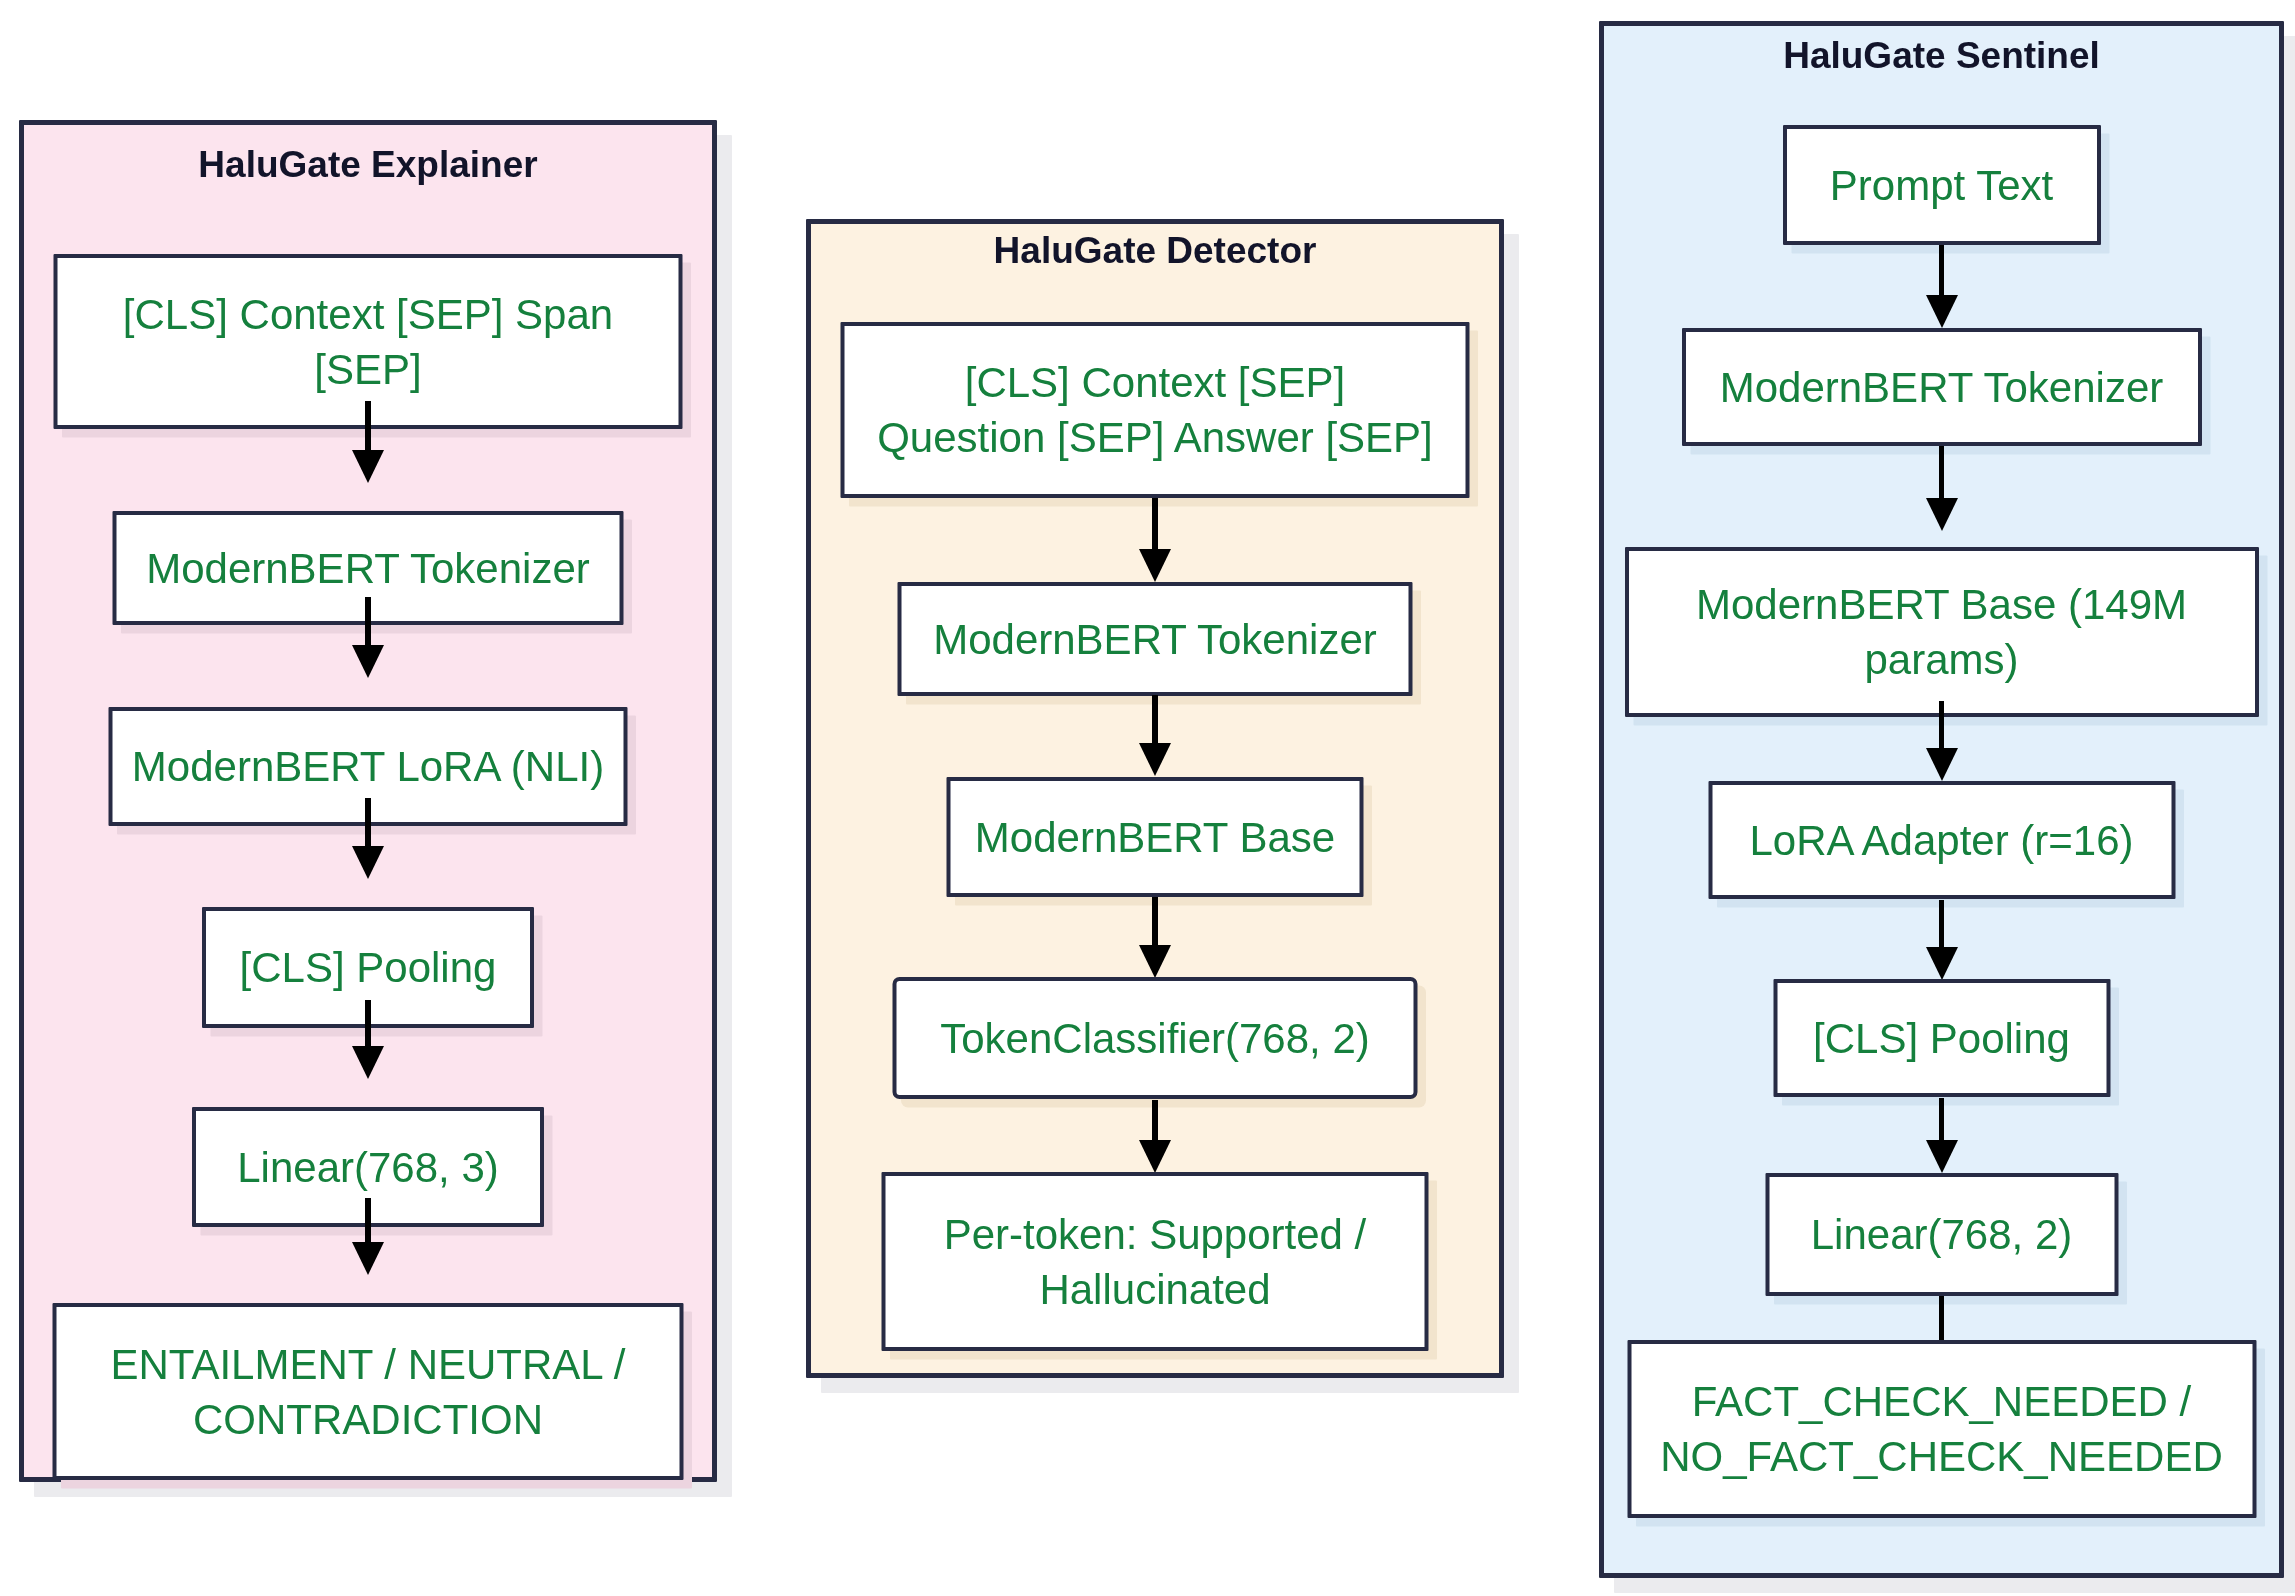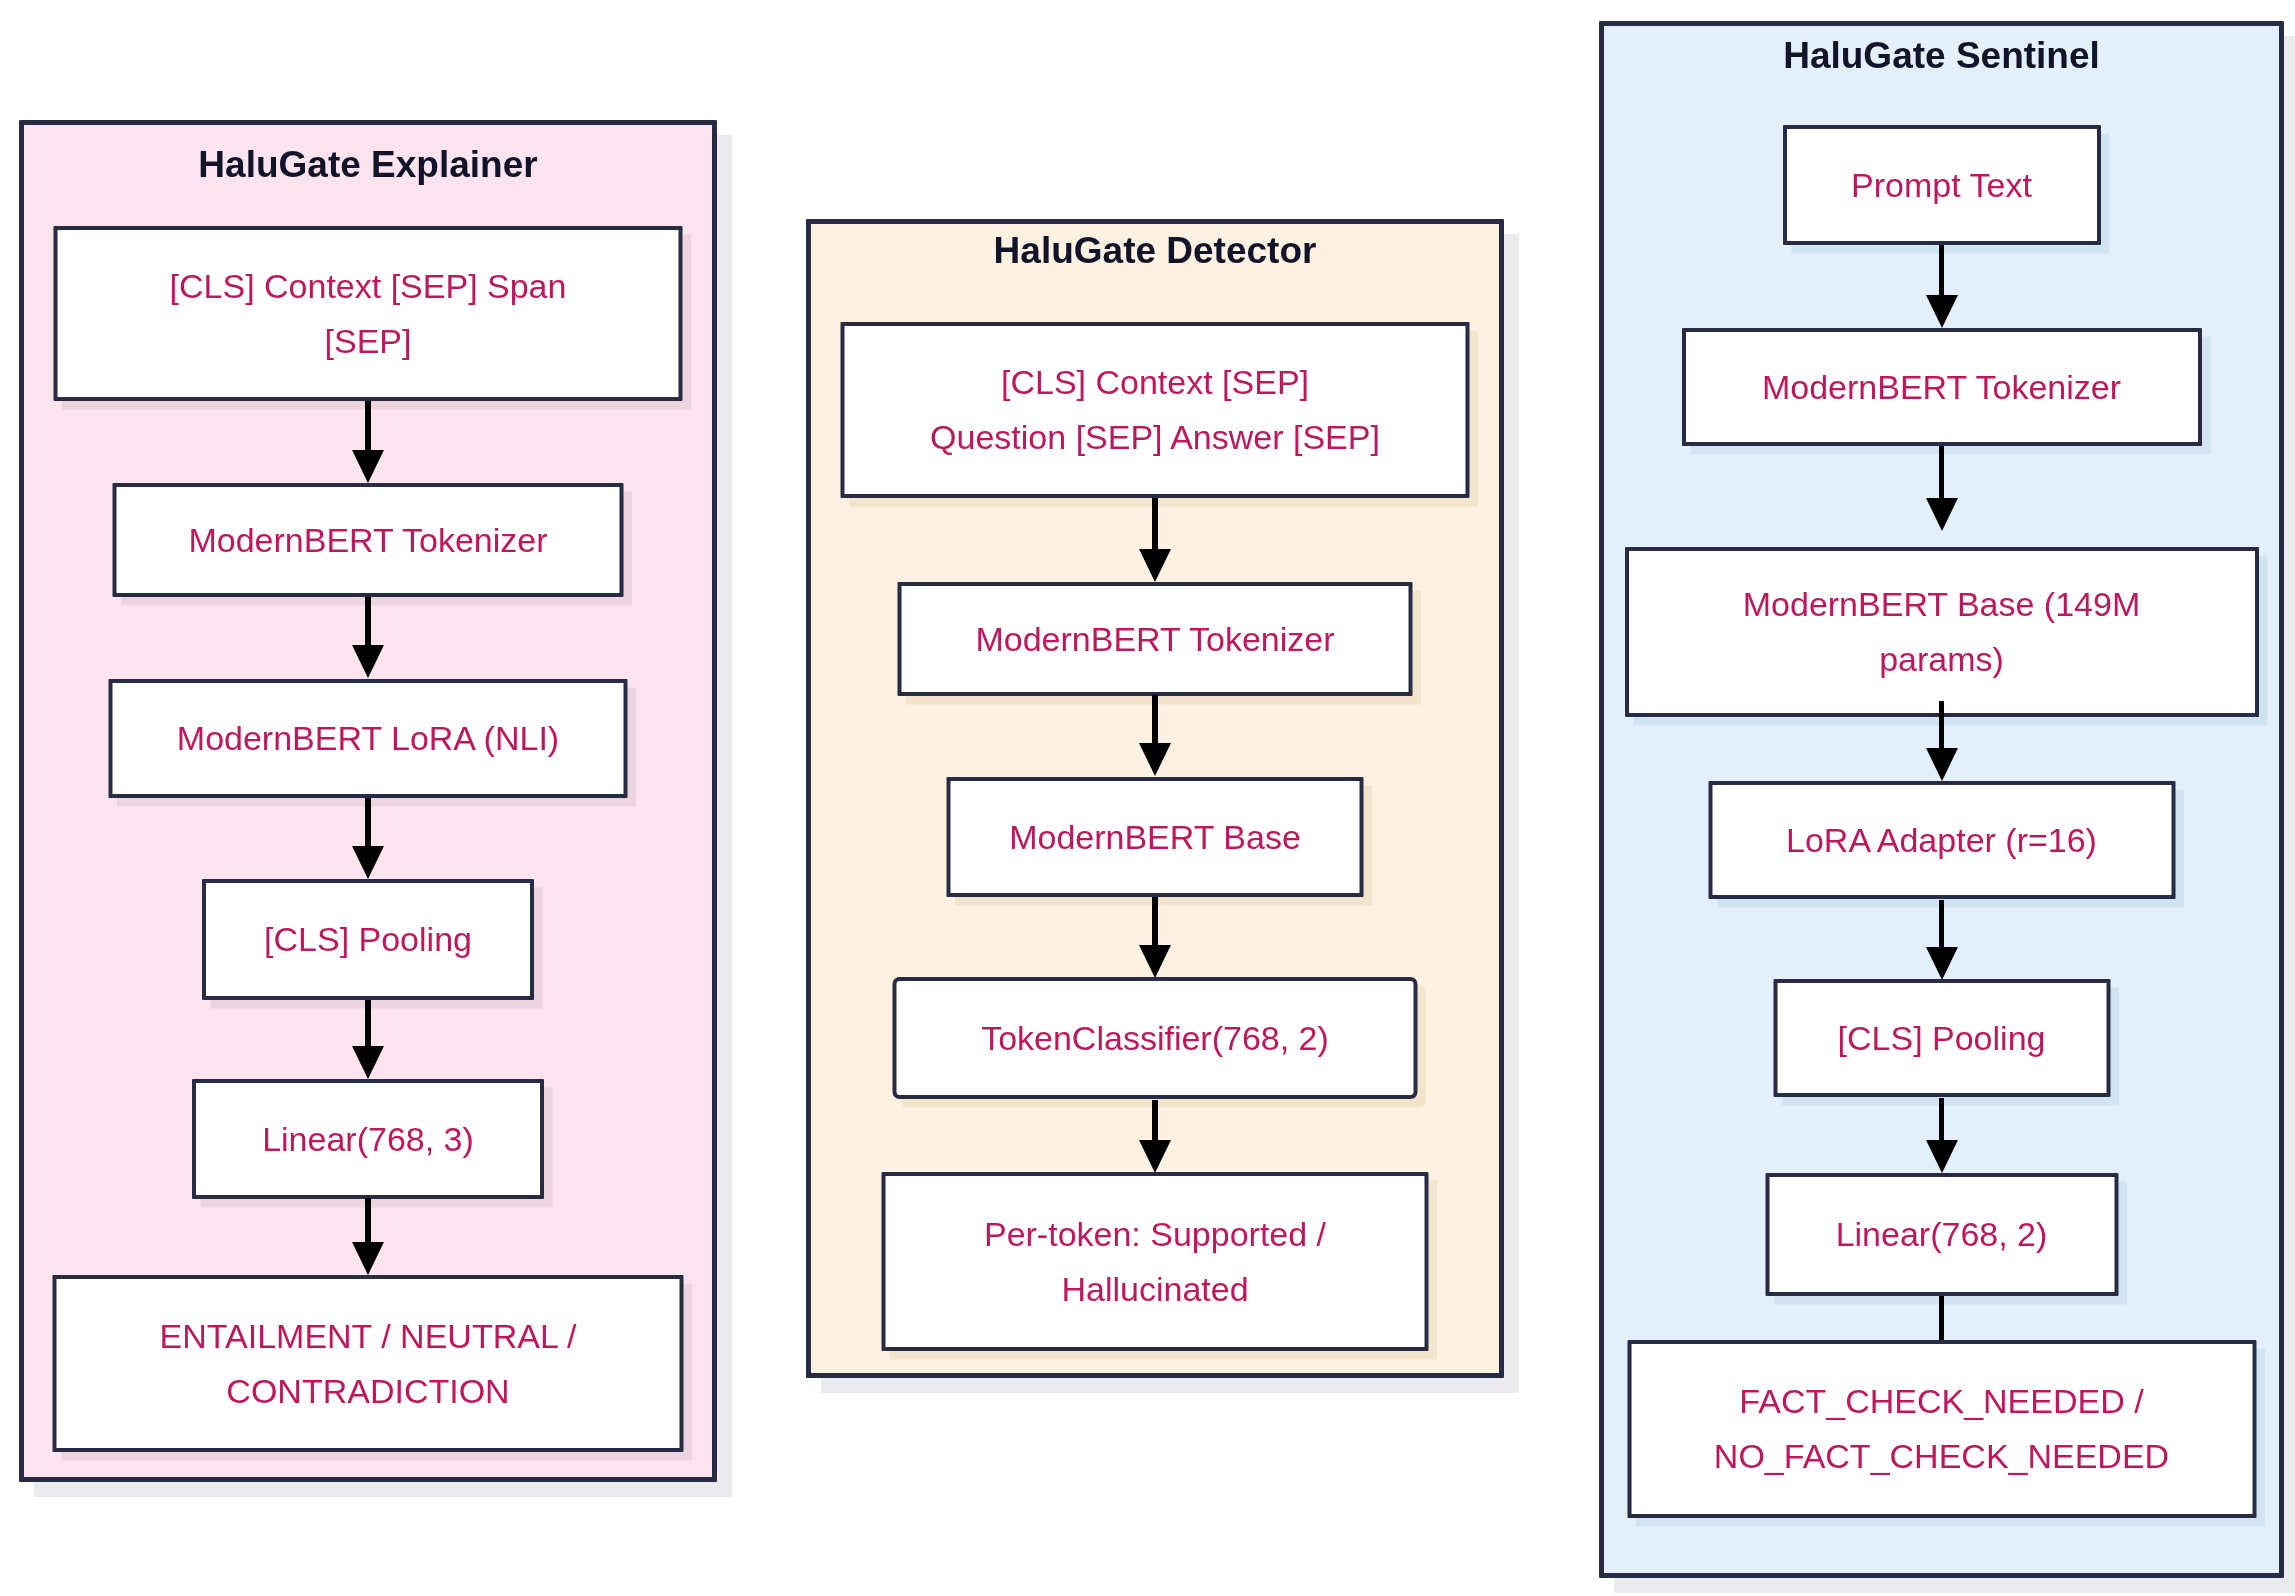--- a/index.html
+++ b/index.html
@@ -28,26 +28,26 @@
     position: absolute;
     left: 50%;
     transform: translateX(-50%);
     background: #ffffff;
     border: 4.8px solid #272b44;
     border-radius: 1.1px;
     display: flex;
     align-items: center;
     justify-content: center;
     text-align: center;
-    font-size: 34px;
+    font-size: 42px;
     line-height: 55px;
-    color: #be185d;
+    color: #15803d;
     white-space: pre-line;
   }
-  .p1 .box { box-shadow: 8.5px 8.5px 0 #ecd4df; }
+  .p1 .box { box-shadow: 8.5px 8.5px 0 #ecd4df; margin-top: 28px; }
   .p2 .box { box-shadow: 8.5px 8.5px 0 #f2e4cd; }
   .p3 .box { box-shadow: 8.5px 8.5px 0 #d2e3f1; }
 
   .arrow {
     position: absolute;
     left: 50%;
     transform: translateX(-50%);
     width: 34px;
     display: flex;
     flex-direction: column;

